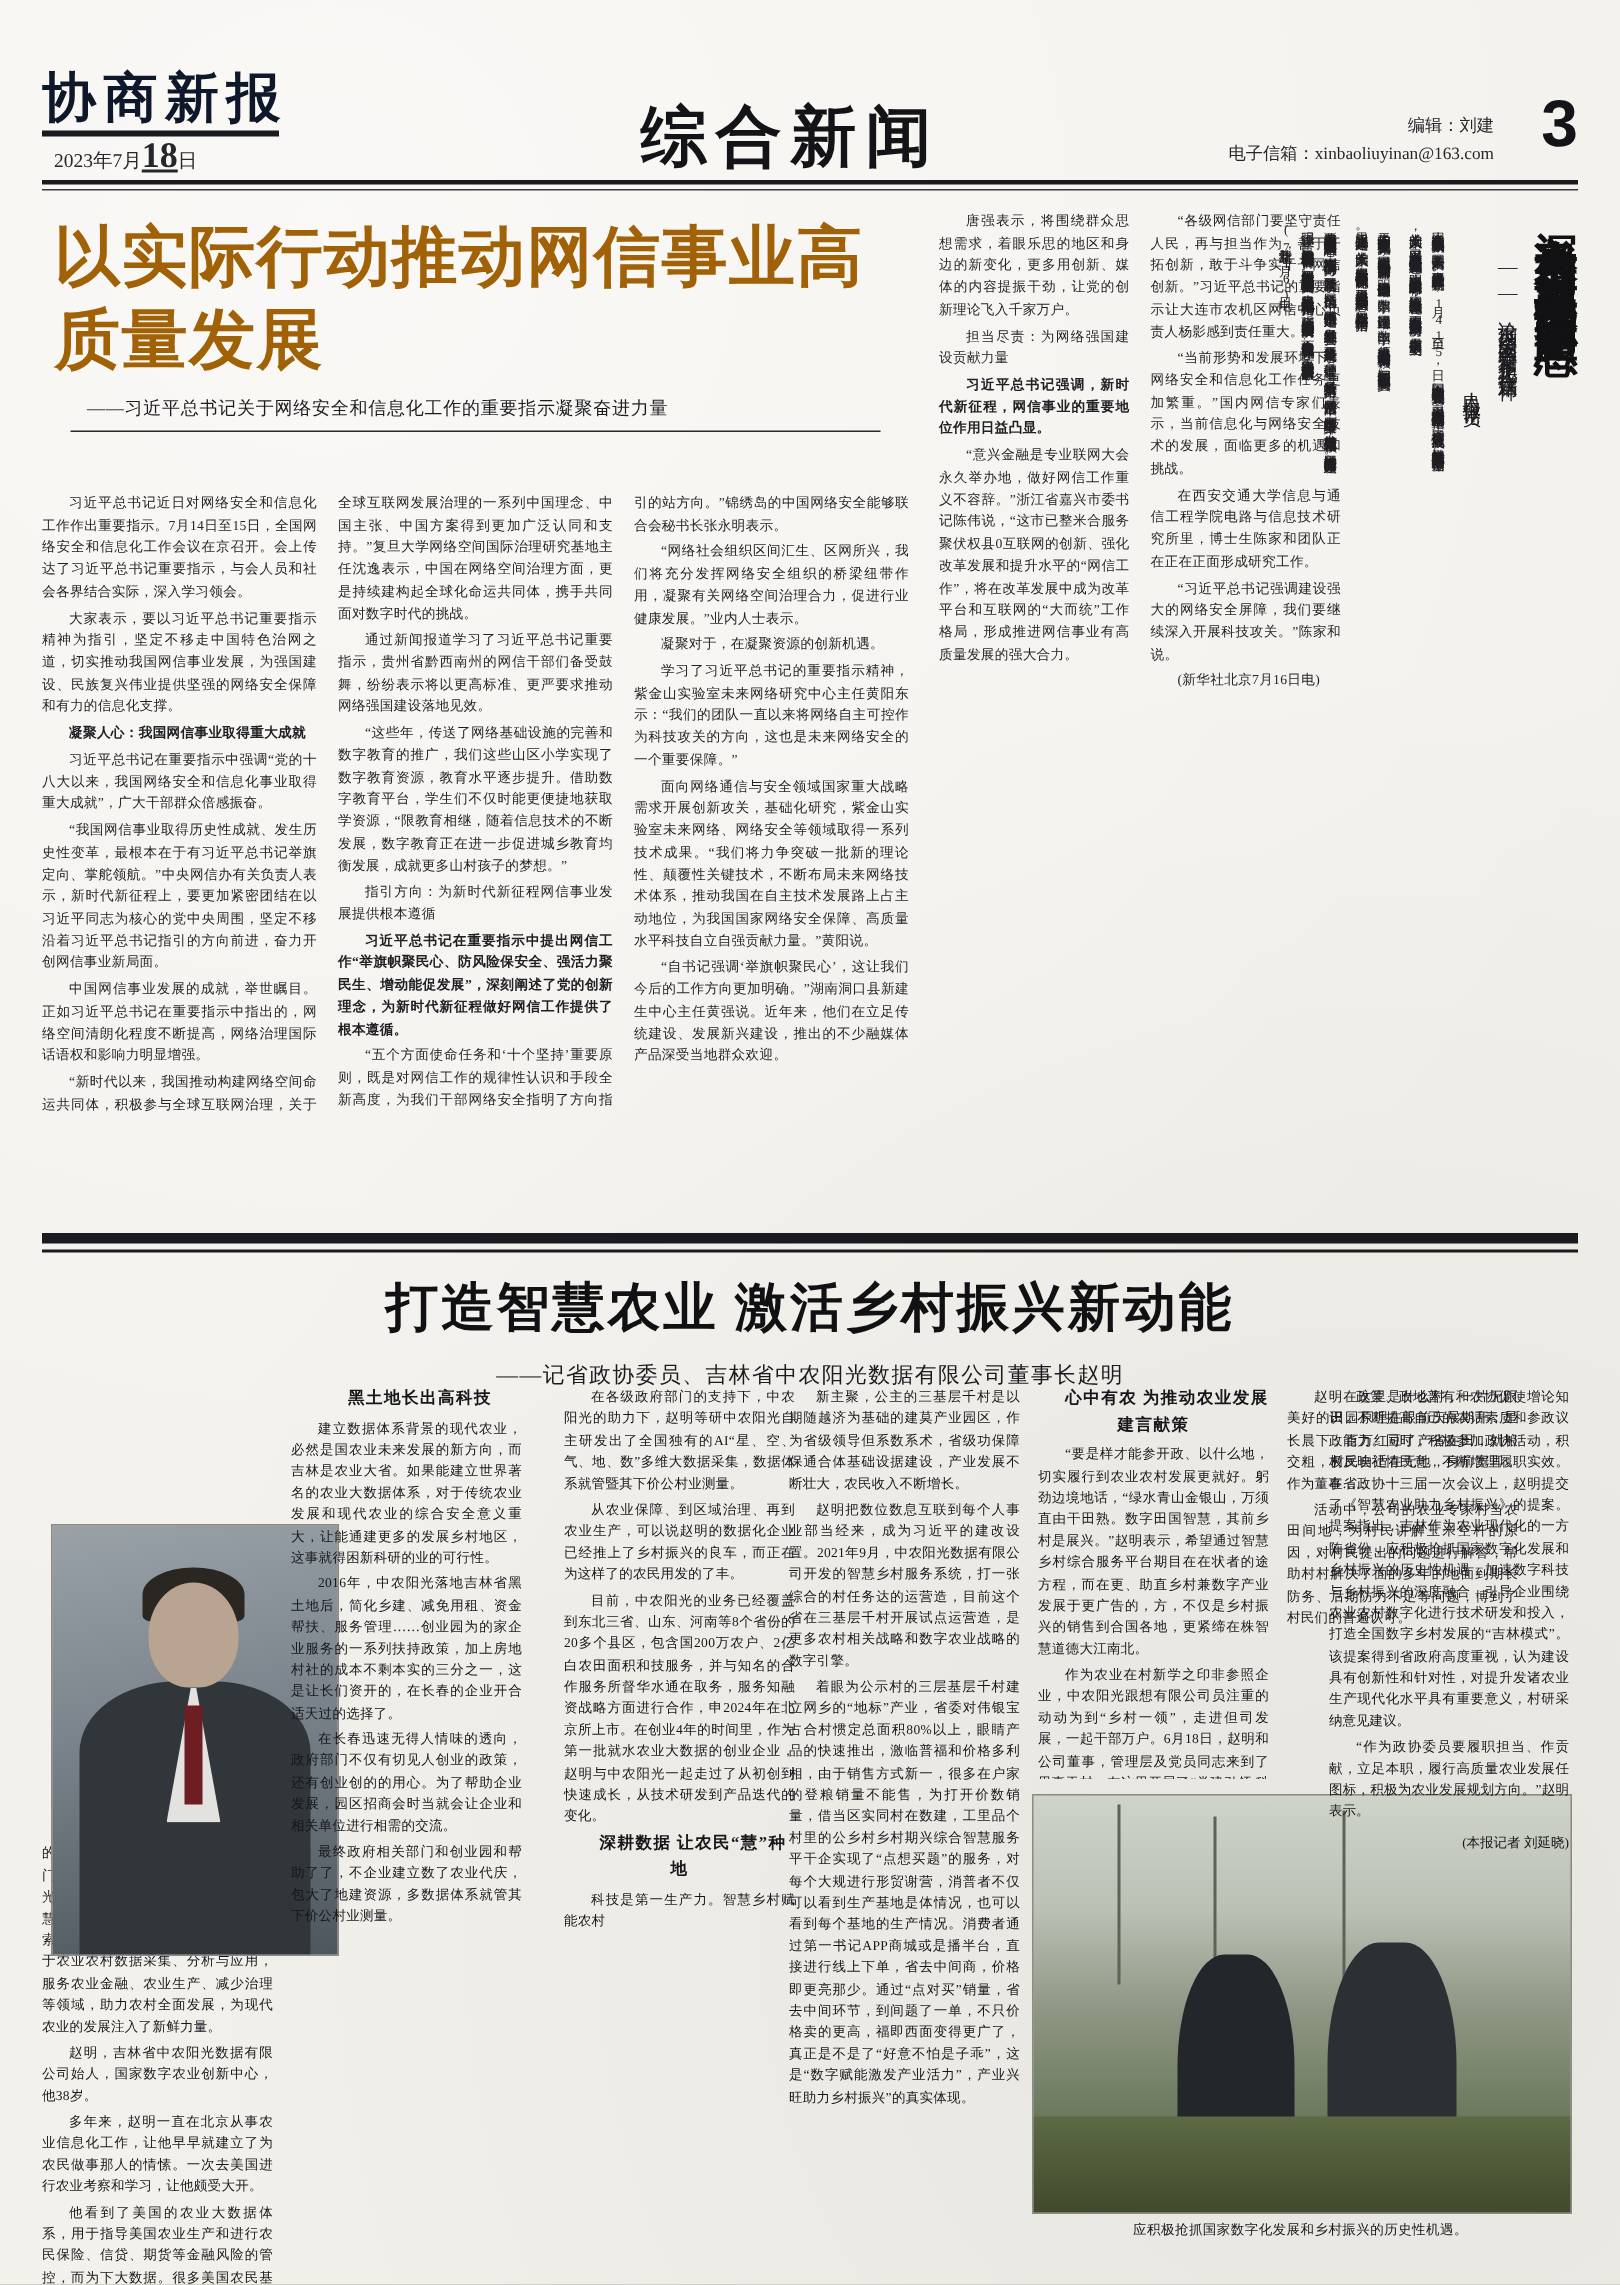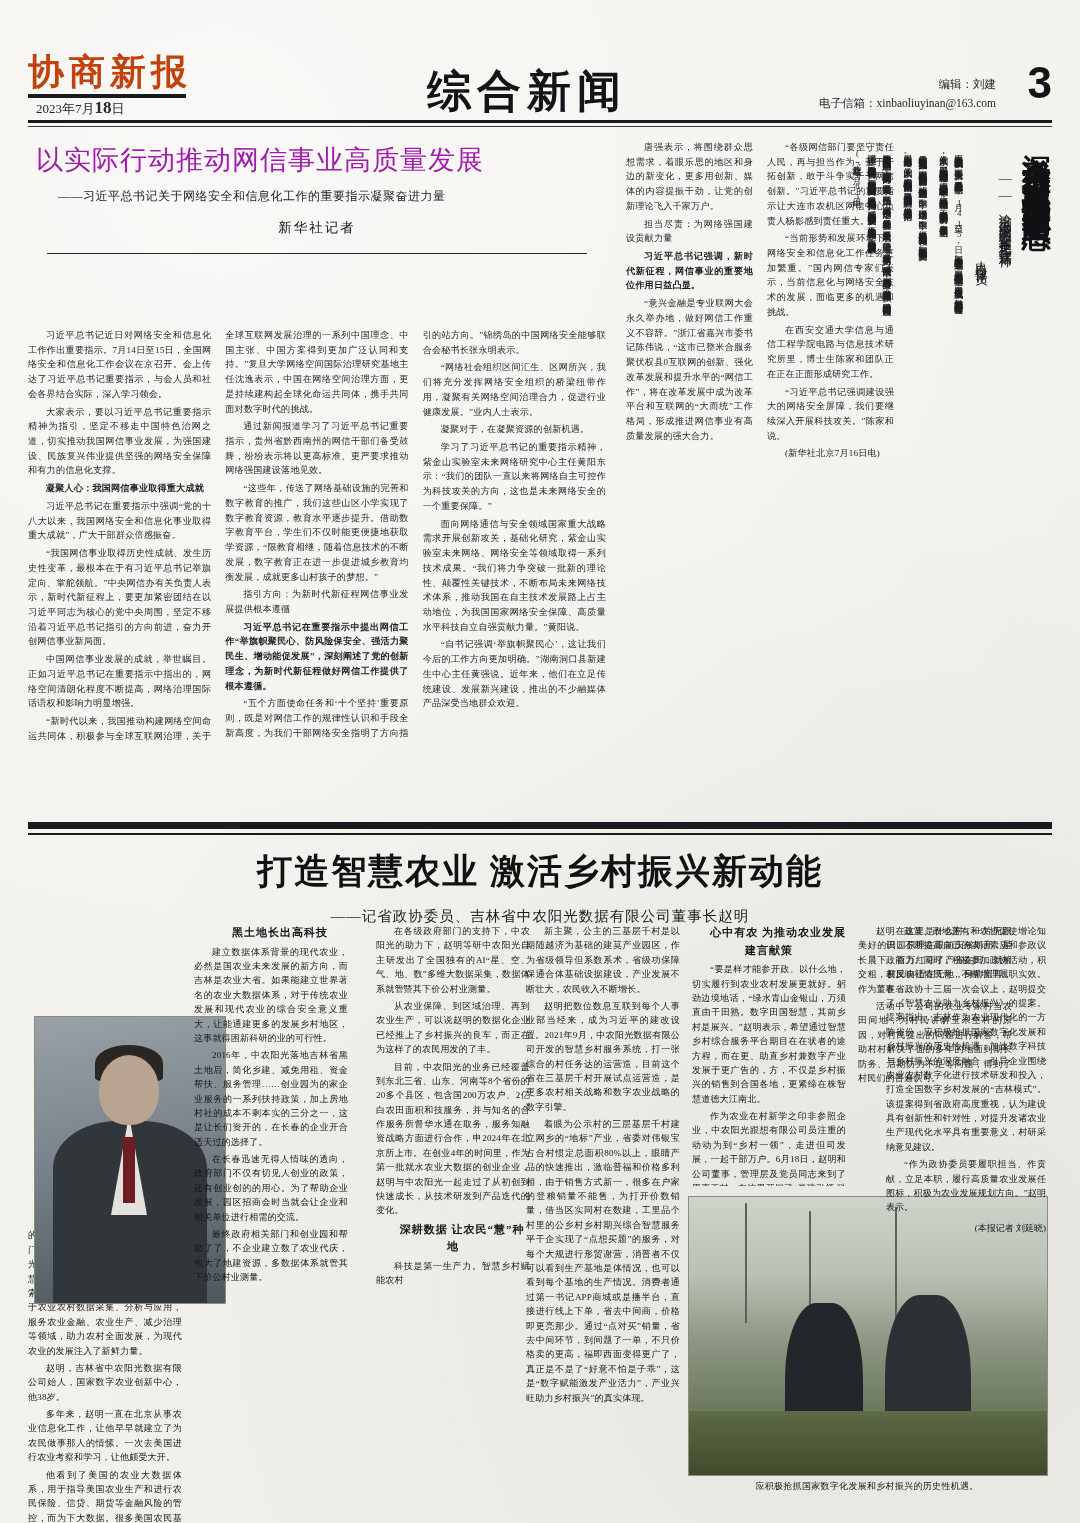--- a/index.html
+++ b/index.html
@@ -32,37 +32,37 @@
     left: 28px; top: 46px; width: 1024px; height: 72px;
     display: flex;
     align-items: flex-end;
   }
   .logo-block { width: 300px; }
   .logo-text {
     font-family: "Liberation Serif", serif;
     font-size: 36px;
     font-weight: bold;
     letter-spacing: 5px;
-    color: #c2410c;
+    color: #0f172a;
     line-height: 1;
   }
   .logo-rule {
     margin-top: 4px;
     height: 4px;
     width: 158px;
     background: #1b1a1e;
   }
   .logo-date {
     margin-left: 8px;
     font-size: 13px;
     letter-spacing: 0px;
     color: #27262a;
     white-space: nowrap;
   }
-  .logo-date .big { font-size: 17px; font-weight: bold; }
+  .logo-date .big { font-size: 24px; font-weight: bold; text-decoration: underline; }
   .section-title {
     flex: 1;
     text-align: center;
     font-size: 44px;
     font-weight: bold;
     letter-spacing: 6px;
     color: #141317;
     line-height: 1;
     padding-bottom: 4px;
   }
@@ -97,25 +97,25 @@
     height: 1px;
     background: #3a383c;
   }
 
   
   .top-area {
     position: absolute;
     left: 28px; top: 132px; width: 1024px; height: 690px;
   }
   .headline-main {
-    font-size: 27px;
-    font-weight: normal;
+    font-size: 44px;
+    font-weight: bold;
     letter-spacing: 1px;
     line-height: 1.25;
-    color: #a21caf;
+    color: #a16207;
     margin: 12px 0 0 8px;
   }
   .headline-sub {
     font-size: 12px;
     letter-spacing: 0.5px;
     margin: 10px 0 0 30px;
     color: #1c1b1f;
   }
   .byline {
     text-align: center;
@@ -368,25 +368,20 @@
     </div>
   </div>
   <div class="rule-thick" style="top:120px;"></div>
   <div class="rule-thin" style="top:126px;"></div>
 
   <div class="top-area">
 
     <div class="left-cols">
       <div class="headline-main">以实际行动推动网信事业高质量发展</div>
       <div class="headline-sub">——习近平总书记关于网络安全和信息化工作的重要指示凝聚奋进力量</div>
-      <div style="display:flex;justify-content:center;width:578px;">
-        <div>
-          <div class="byline">新华社记者</div>
-        </div>
-      </div>
       <div style="margin-left:19px;" class="hr-deco"></div>
 
       <div class="cols3">
         <p class="body">习近平总书记近日对网络安全和信息化工作作出重要指示。7月14日至15日，全国网络安全和信息化工作会议在京召开。会上传达了习近平总书记重要指示，与会人员和社会各界结合实际，深入学习领会。</p>
         <p class="body">大家表示，要以习近平总书记重要指示精神为指引，坚定不移走中国特色治网之道，切实推动我国网信事业发展，为强国建设、民族复兴伟业提供坚强的网络安全保障和有力的信息化支撑。</p>
         <p class="body subhead">凝聚人心：我国网信事业取得重大成就</p>
         <p class="body">习近平总书记在重要指示中强调“党的十八大以来，我国网络安全和信息化事业取得重大成就”，广大干部群众倍感振奋。</p>
         <p class="body">“我国网信事业取得历史性成就、发生历史性变革，最根本在于有习近平总书记举旗定向、掌舵领航。”中央网信办有关负责人表示，新时代新征程上，要更加紧密团结在以习近平同志为核心的党中央周围，坚定不移沿着习近平总书记指引的方向前进，奋力开创网信事业新局面。</p>
         <p class="body">中国网信事业发展的成就，举世瞩目。正如习近平总书记在重要指示中指出的，网络空间清朗化程度不断提高，网络治理国际话语权和影响力明显增强。</p>
         <p class="body">“新时代以来，我国推动构建网络空间命运共同体，积极参与全球互联网治理，关于全球互联网发展治理的一系列中国理念、中国主张、中国方案得到更加广泛认同和支持。”复旦大学网络空间国际治理研究基地主任沈逸表示，中国在网络空间治理方面，更是持续建构起全球化命运共同体，携手共同面对数字时代的挑战。</p>

